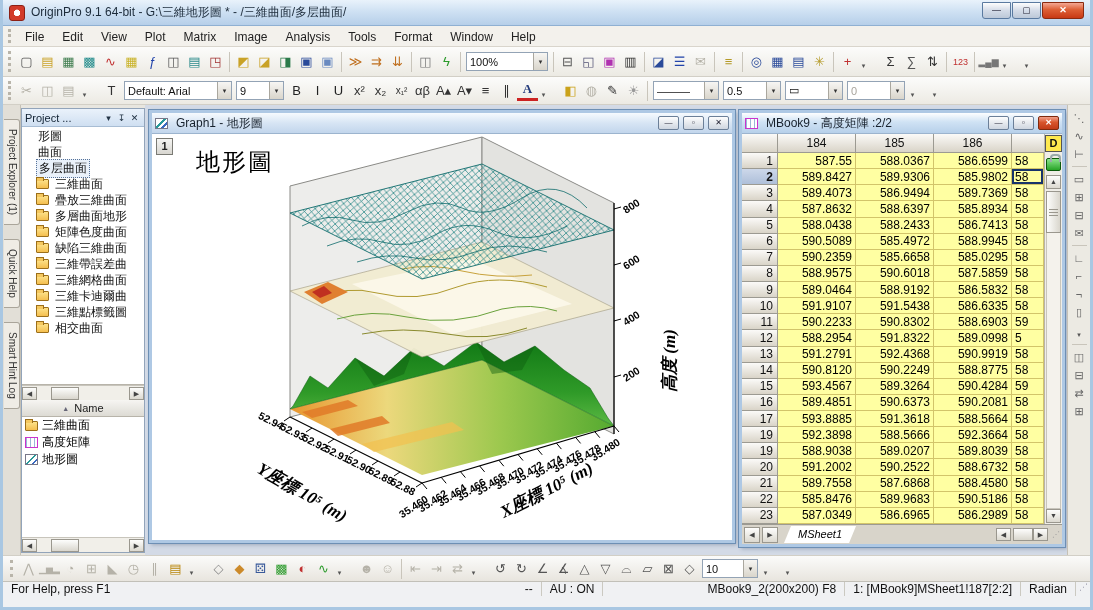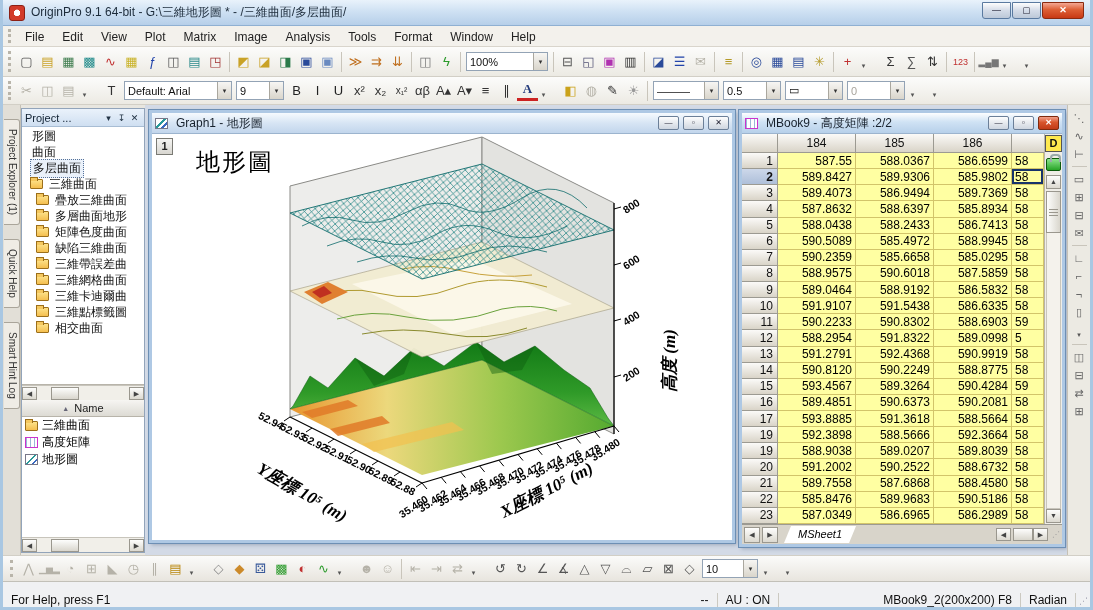--- a/index.html
+++ b/index.html
@@ -53,21 +53,21 @@
     margin:14px 0 8px 1px; width:16px; }
 
   .proj { position:absolute; left:18px; top:3px; bottom:2px; width:124px; display:flex;
     flex-direction:column; background:#eef2f8; border:1px solid #92a4ba; }
   .proj-head { height:18px; background:linear-gradient(#eaf2fb,#cfdff1); display:flex;
     align-items:center; padding:0 3px; font-size:11px; color:#123; border-bottom:1px solid #a8bdd4; }
   .proj-head .ph-title { flex:1; }
   .ph-btn { font-size:9px; width:13px; text-align:center; color:#234; }
   .tree { background:#fff; height:258px; overflow:hidden; border-bottom:1px solid #b8b4aa; padding-top:1px; }
   .tree-row { display:flex; align-items:center; height:16px; font-size:12px; color:#111;
-    white-space:nowrap; padding-left:8px; }
+    white-space:nowrap; padding-left:14px; }
   .tree-row.child { padding-left:14px; }
   .tree-row.focused .lbl { border:1px dotted #56729a; background:#eaf1fa; }
   .tree-row .lbl { padding:0 2px; }
   .foldericon { position:relative; width:13px; height:10px; background:linear-gradient(#fde28a,#f5bf4f);
     border:1px solid #9c6f1a; border-radius:1px; margin-right:4px; flex:0 0 auto; }
   .foldericon::before { content:""; position:absolute; left:-1px; top:-3px; width:6px; height:3px;
     background:#f5c85f; border:1px solid #9c6f1a; border-bottom:none; }
   .hscroll { height:15px; background:#f1efe9; border-top:1px solid #c8c5bc; display:flex; align-items:center; }
   .hs-btn { width:15px; height:13px; background:linear-gradient(#fdfdfc,#dcd9d0); border:1px solid #9a978e;
     font-size:7px; text-align:center; line-height:12px; color:#444; }
@@ -158,21 +158,21 @@
   
   .right-strip { position:absolute; right:0; top:0; bottom:0; width:23px; background:#eceae3;
     border-left:1px solid #c5c1b6; display:flex; flex-direction:column; align-items:center; padding-top:4px; }
   .right-strip .tb-btn { width:19px; height:18px; font-size:11px; color:#666; }
   .right-strip .tb-sep { width:15px; height:1px; margin:3px 0; }
 
   
   .tb-bottom { position:absolute; left:0; right:0; bottom:26px; height:26px;
     background:linear-gradient(#fbfbfa,#e8e5de); border-top:1px solid #d2cfc6; display:flex; align-items:center; padding:0 4px; }
   .statusbar { position:absolute; left:0; right:0; bottom:0; height:26px; background:#f0f1f3;
-    border-top:1px solid #c2c0b8; display:flex; align-items:flex-end; font-size:12px; color:#111; }
+    border-top:1px solid #c2c0b8; display:flex; align-items:flex-start; font-size:12px; color:#111; }
   .sb-seg { display:flex; align-items:center; padding:0 8px; border-right:1px solid #cbc9c1; white-space:nowrap; }
   .sb-help { flex:1; border-right:none; }
   .sb-grip { width:14px; color:#99a; font-size:9px; display:flex; align-items:flex-end; justify-content:flex-end; padding:0 2px 1px 0; }
 </style>
 </head>
 <body>
 
 <div class="app">
 
   <div class="titlebar">
@@ -805,16 +805,17 @@
         <span class="tb-more">▾</span>
       </span>
   </div>
 
   <div class="statusbar">
     <span class="sb-seg sb-help">For Help, press F1</span>
     <span class="sb-seg">--</span>
     <span class="sb-seg">AU : ON</span>
     <span class="sb-seg" style="width:96px"></span>
     <span class="sb-seg">MBook9_2(200x200) F8</span>
+    <span class="sb-seg">1: [MBook9]MSheet1!187[2:2]</span>
     <span class="sb-seg">Radian</span>
     <span class="sb-grip">⋰</span>
   </div>
 </div>
 
 </body></html>

